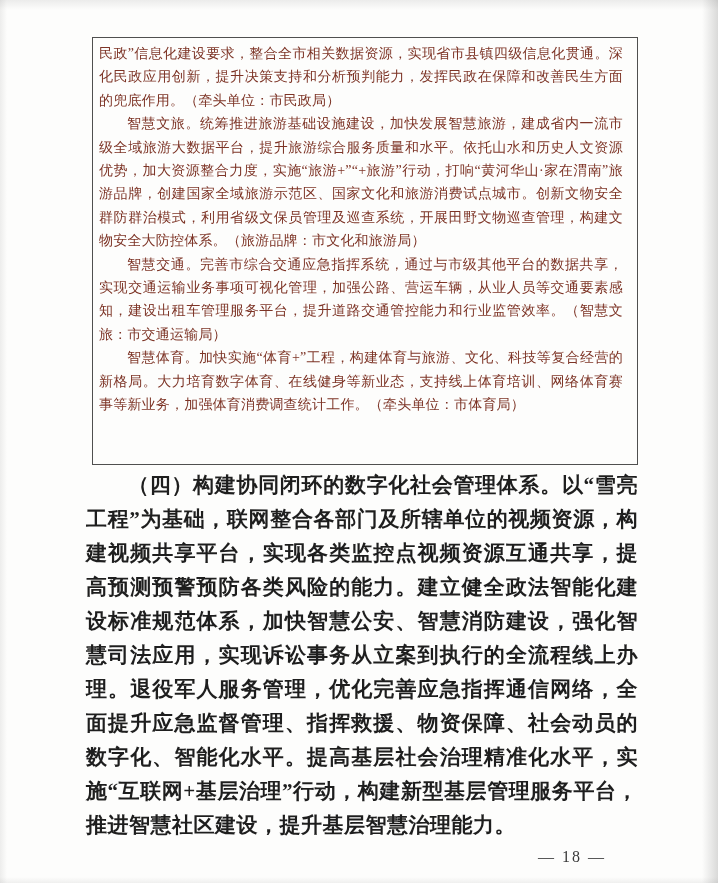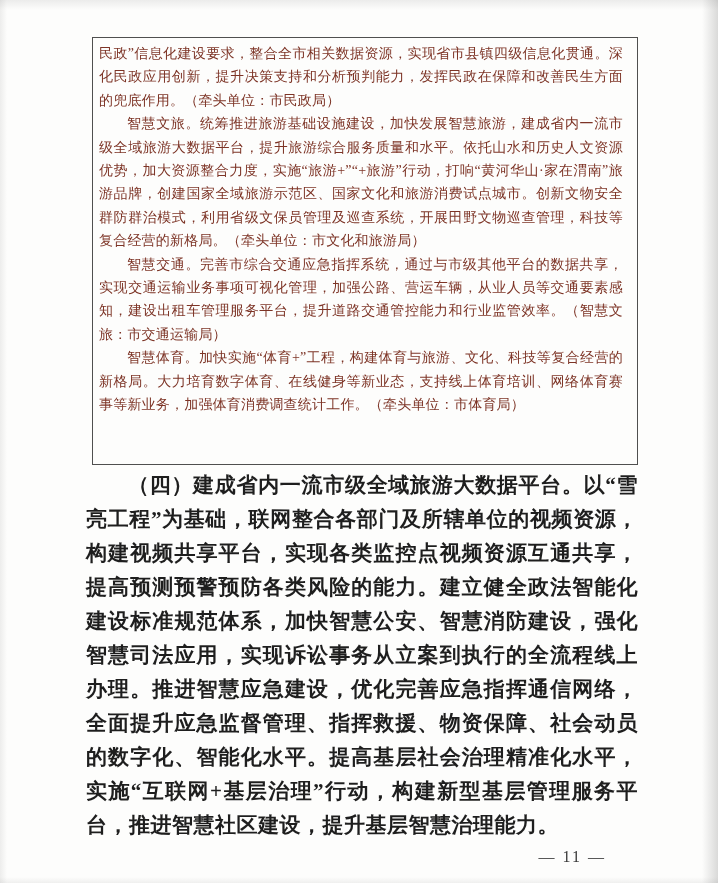--- a/index.html
+++ b/index.html
@@ -90,23 +90,23 @@
 <body>
 
 <div class="page" style="--box-text: #7d3426; --body-text: #1e1e1e; background: rgb(253, 253, 252);">
   <div class="edge-top"></div>
   <div class="edge-left"></div>
   <div class="edge-right"></div>
   <div class="edge-bottom"></div>
 
   <div class="boxed-section" style="border-color: rgb(79, 79, 79);">
     <p class="box-para no-indent">民政”信息化建设要求，整合全市相关数据资源，实现省市县镇四级信息化贯通。深化民政应用创新，提升决策支持和分析预判能力，发挥民政在保障和改善民生方面的兜底作用。（牵头单位：市民政局）</p>
-    <p class="box-para">智慧文旅。统筹推进旅游基础设施建设，加快发展智慧旅游，建成省内一流市级全域旅游大数据平台，提升旅游综合服务质量和水平。依托山水和历史人文资源优势，加大资源整合力度，实施“旅游+”“+旅游”行动，打响“黄河华山·家在渭南”旅游品牌，创建国家全域旅游示范区、国家文化和旅游消费试点城市。创新文物安全群防群治模式，利用省级文保员管理及巡查系统，开展田野文物巡查管理，科技等复合经营的新格局。（牵头单位：市文化和旅游局）</p>
+    <p class="box-para">智慧文旅。统筹推进旅游基础设施建设，加快发展智慧旅游，建成省内一流市级全域旅游大数据平台，提升旅游综合服务质量和水平。依托山水和历史人文资源优势，加大资源整合力度，实施“旅游+”“+旅游”行动，打响“黄河华山·家在渭南”旅游品牌，创建国家全域旅游示范区、国家文化和旅游消费试点城市。创新文物安全群防群治模式，利用省级文保员管理及巡查系统，开展田野文物巡查管理，构建文物安全大防控体系。（旅游品牌：市文化和旅游局）</p>
     <p class="box-para">智慧交通。完善市综合交通应急指挥系统，通过与市级其他平台的数据共享，实现交通运输业务事项可视化管理，加强公路、营运车辆，从业人员等交通要素感知，建设出租车管理服务平台，提升道路交通管控能力和行业监管效率。（智慧文旅：市交通运输局）</p>
     <p class="box-para">智慧体育。加快实施“体育+”工程，构建体育与旅游、文化、科技等复合经营的新格局。大力培育数字体育、在线健身等新业态，支持线上体育培训、网络体育赛事等新业务，加强体育消费调查统计工作。（牵头单位：市体育局）</p>
   </div>
 
   <div class="body-text">
-    <p><span>（四）建成省内一流市级全域旅游大数据平台。</span><span>以“雪亮工程”为基础，联网整合各部门及所辖单位的视频资源，构建视频共享平台，实现各类监控点视频资源互通共享，提高预测预警预防各类风险的能力。建立健全政法智能化建设标准规范体系，加快智慧公安、智慧消防建设，强化智慧司法应用，实现诉讼事务从立案到执行的全流程线上办理。推进智慧应急建设，优化完善应急指挥通信网络，全面提升应急监督管理、指挥救援、物资保障、社会动员的数字化、智能化水平。提高基层社会治理精准化水平，实施“互联网+基层治理”行动，构建新型基层管理服务平台，推进智慧社区建设，提升基层智慧治理能力。</span></p>
+    <p><span>（四）构建协同闭环的数字化社会管理体系。</span><span>以“雪亮工程”为基础，联网整合各部门及所辖单位的视频资源，构建视频共享平台，实现各类监控点视频资源互通共享，提高预测预警预防各类风险的能力。建立健全政法智能化建设标准规范体系，加快智慧公安、智慧消防建设，强化智慧司法应用，实现诉讼事务从立案到执行的全流程线上办理。退役军人服务管理，优化完善应急指挥通信网络，全面提升应急监督管理、指挥救援、物资保障、社会动员的数字化、智能化水平。提高基层社会治理精准化水平，实施“互联网+基层治理”行动，构建新型基层管理服务平台，推进智慧社区建设，提升基层智慧治理能力。</span></p>
   </div>
 
-  <div class="page-number">— 11 —</div>
+  <div class="page-number">— 18 —</div>
 </div>
 
 </body></html>

